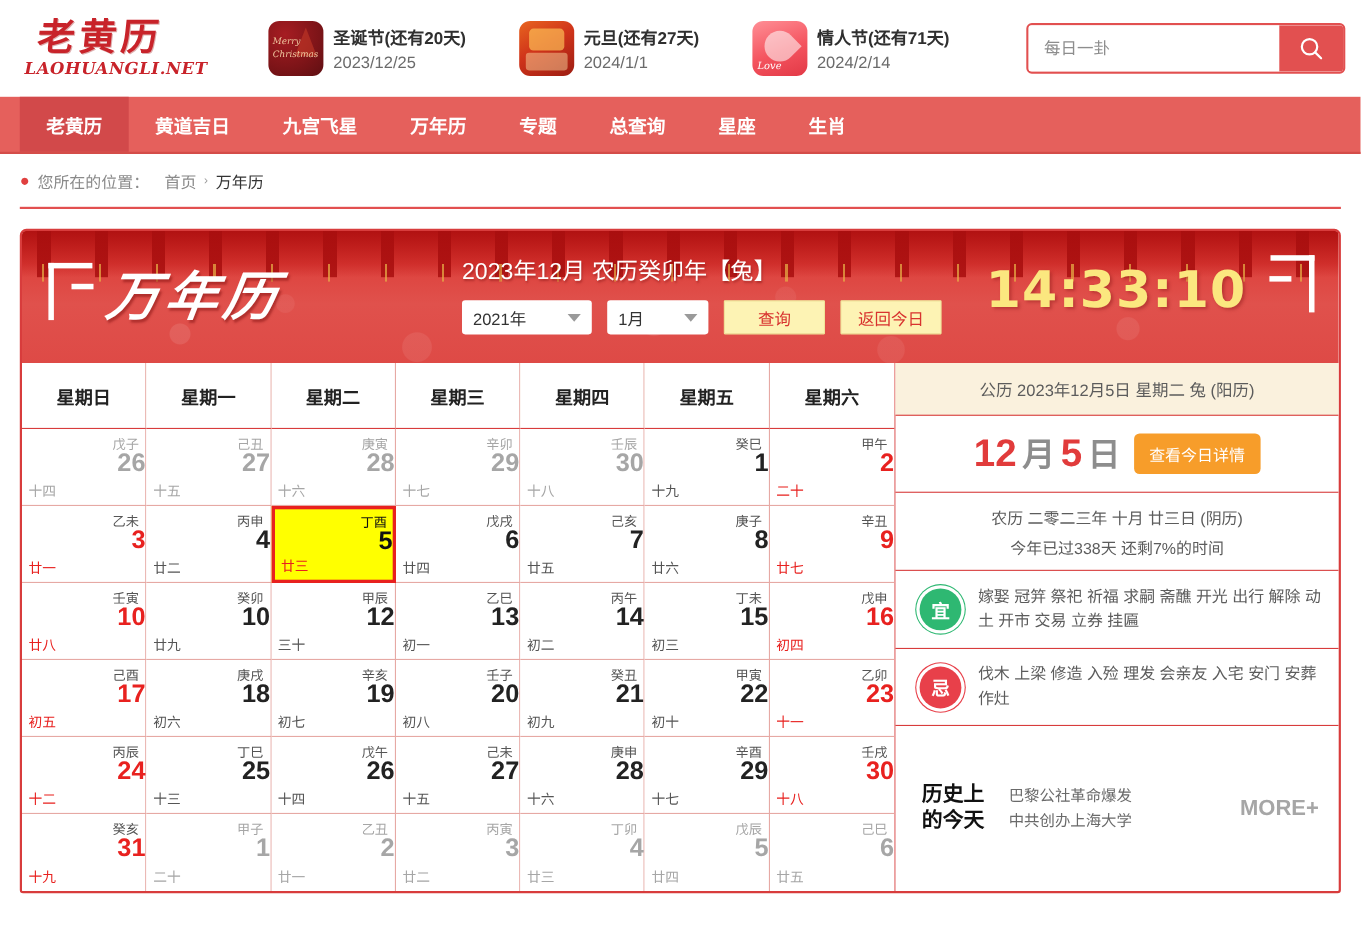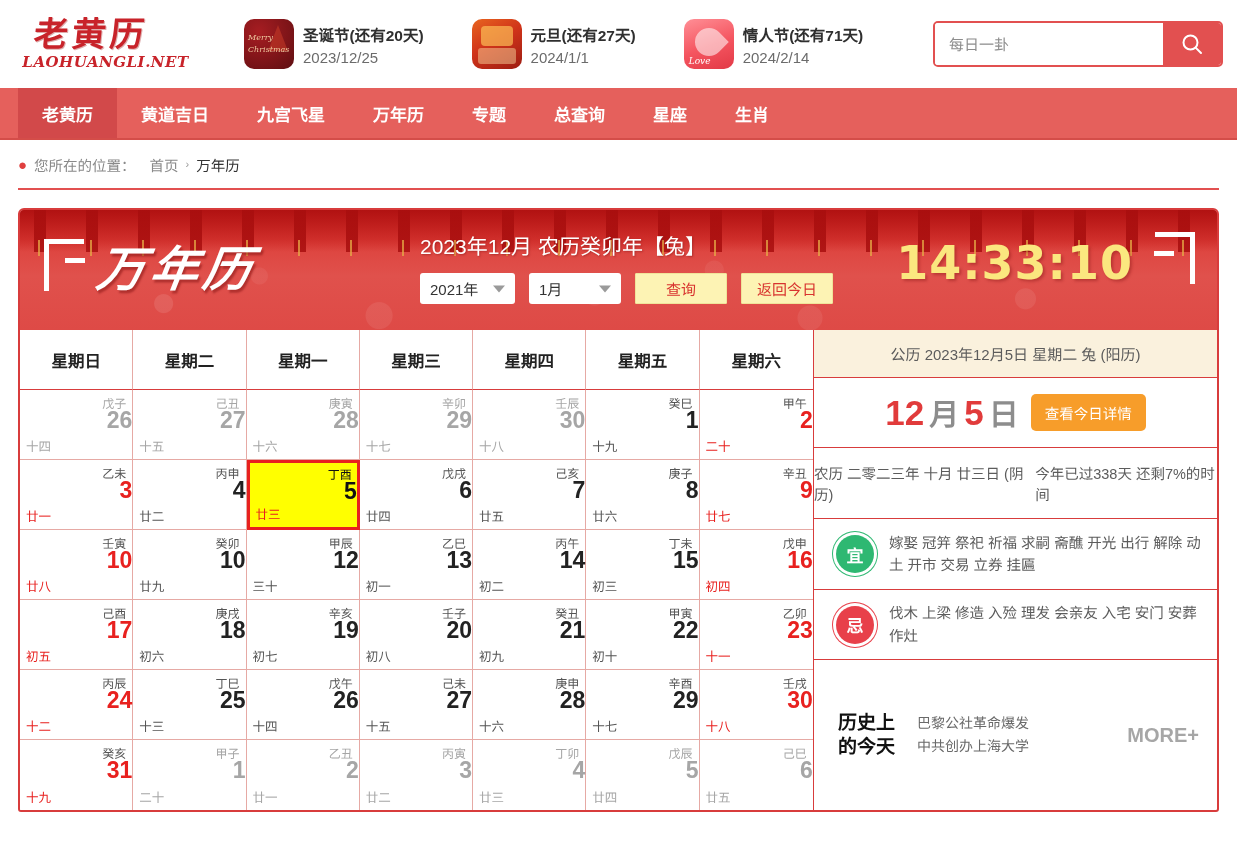--- a/index.html
+++ b/index.html
@@ -252,21 +252,21 @@
   .banner-heading {
     color: #ffffff;
     font-size: 21px;
     font-weight: normal;
     margin-bottom: 13px;
     text-shadow: 1px 1px 2px rgba(130,20,20,.5);
   }
   .controls { display: flex; align-items: center; gap: 14px; }
   .sel {
     position: relative;
-    width: 95px; height: 31px;
+    width: 118px; height: 31px;
     background: #fff;
     border-radius: 3px;
     display: flex; align-items: center;
     padding: 0 10px;
     font-size: 15px; color: #333;
     cursor: pointer;
   }
   .sel .caret {
     position: absolute; right: 10px; top: 50%;
     transform: translateY(-50%);
@@ -384,21 +384,21 @@
     background: #f79d2a;
     color: #fff;
     font-size: 14.5px;
     border-radius: 5px;
     padding: 8px 14px;
     cursor: pointer;
     white-space: nowrap;
   }
   .side-lunar {
     height: 71px;
-    display: flex; flex-direction: row;
+    display: flex; flex-direction: column;
     align-items: center; justify-content: center;
     gap: 7px;
     border-bottom: 1px solid #d83c3c;
     font-size: 14.5px; color: #5c5c5c;
   }
   .yiji-row {
     display: flex; align-items: center; gap: 15px;
     padding: 10px 16px 10px 22px;
     border-bottom: 1px solid #d83c3c;
   }
@@ -532,22 +532,22 @@
     <div class="clock">14:33:10</div>
     <div class="corner-mark-r"></div>
   </div>
 
   <div class="card-body">
 
     <div class="calgrid">
 
       <div class="cal-row cal-head">
         <div class="cell">星期日</div>
+        <div class="cell">星期一</div>
         <div class="cell">星期二</div>
-        <div class="cell">星期一</div>
         <div class="cell">星期三</div>
         <div class="cell">星期四</div>
         <div class="cell">星期五</div>
         <div class="cell">星期六</div>
       </div>
 
       <div id="weeks-container">
           <div class="cal-row">
             <div class="cell out">
               <div class="gz">戊子</div>

